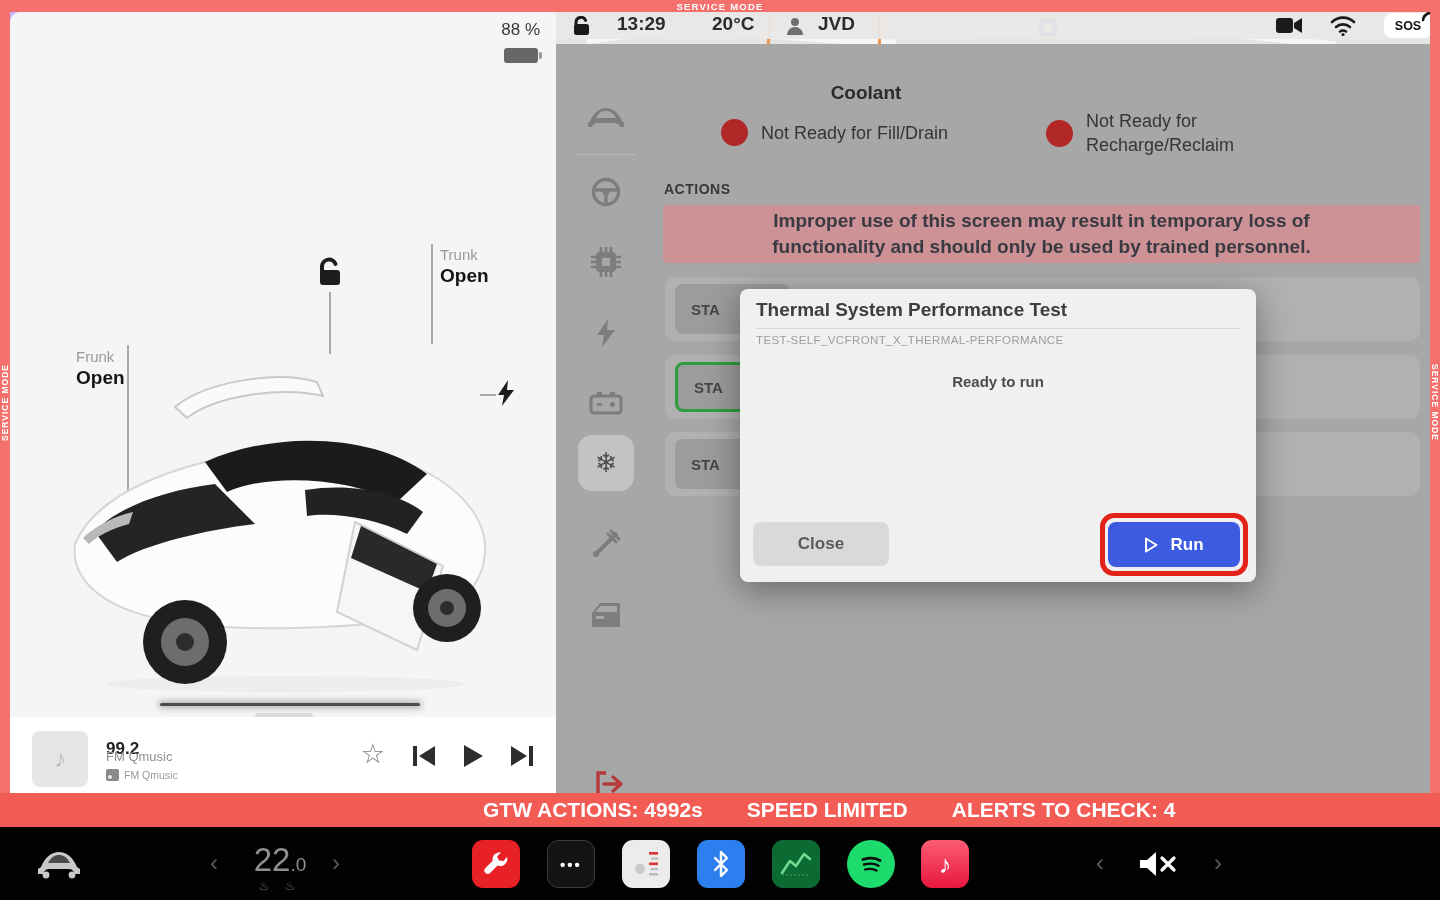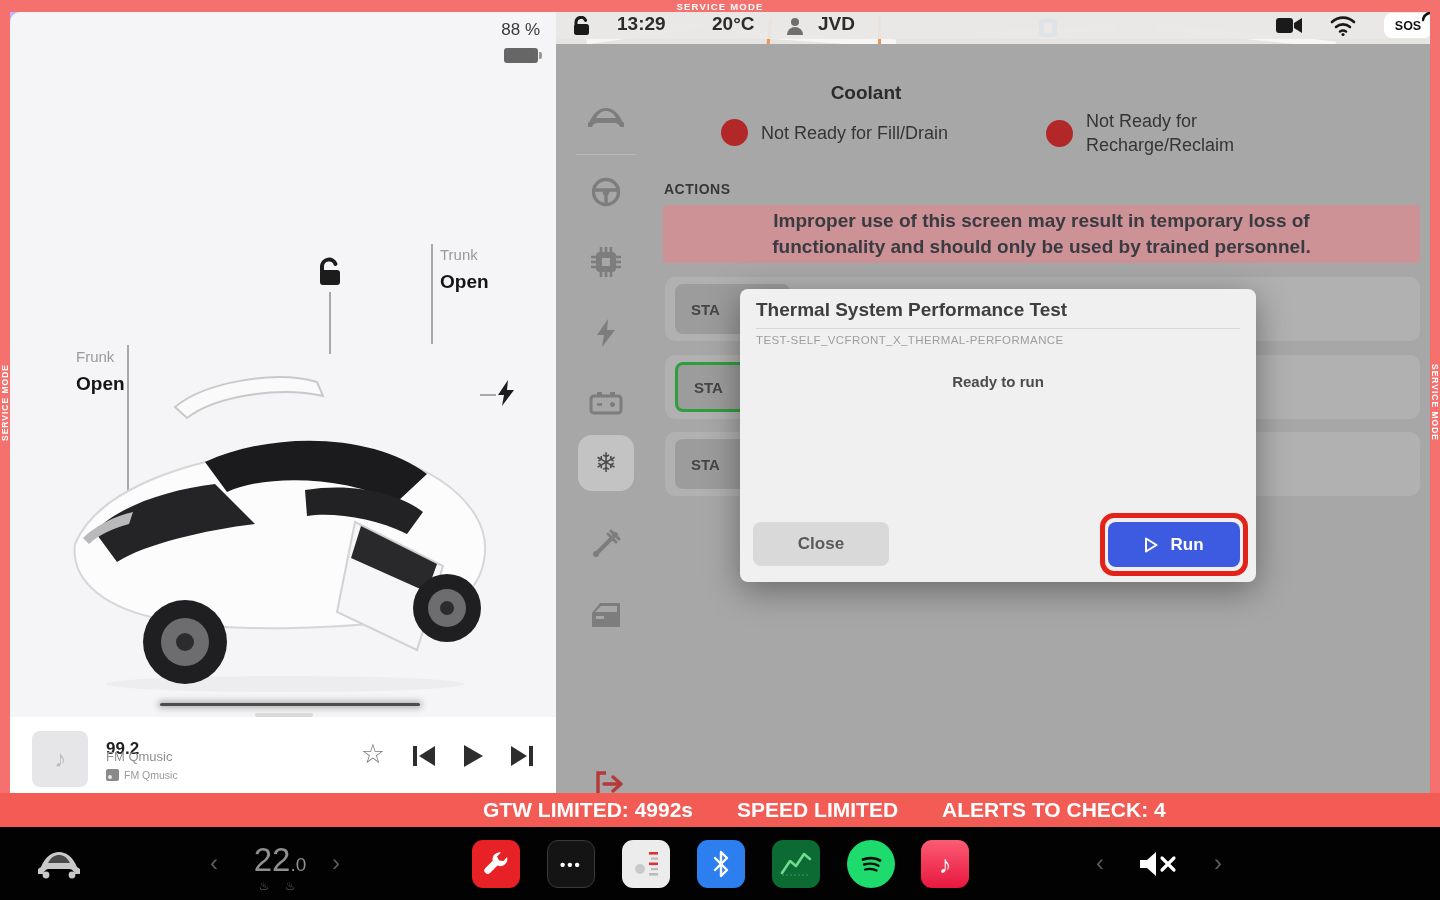--- a/index.html
+++ b/index.html
@@ -26,21 +26,21 @@
   .left-panel { position:absolute; left:10px; top:12px; width:546px; height:781px;
     background:#f5f5f7; border-top-left-radius:10px; overflow:hidden; }
   .battery-row { position:absolute; right:16px; top:8px; display:flex; align-items:center; gap:8px;flex-direction:column; }
   .battery-row .pct { font-size:17px; color:#3a3a3a; }
   .batt-icon { width:34px; height:15px; background:#666; border-radius:3px; position:relative; }
   .batt-icon:after { content:""; position:absolute; right:-4px; top:4px; width:3px; height:7px; background:#999; border-radius:0 2px 2px 0; }
 
   .callout-line { position:absolute; background:#a9a9a9; }
   .co-label { position:absolute; }
   .co-label .k { font-size:15px; color:#9a9a9a; }
-  .co-label .v { font-size:19px; color:#141414; font-weight:bold; margin-top:8px; }
+  .co-label .v { font-size:19px; color:#141414; font-weight:bold; margin-top:2px; }
 
   .car-shadow { position:absolute; left:150px; top:691px; width:260px; height:2.5px; background:#4b4b4b; border-radius:2px; box-shadow:0 0 6px 2px rgba(90,90,90,.45); }
   .panel-handle { position:absolute; left:245px; top:701px; width:58px; height:4px; background:#dadada; border-radius:2px; }
 
   .media-bar { position:absolute; left:0; top:705px; width:546px; height:78px; background:#fff; }
   .album { position:absolute; left:22px; top:14px; width:56px; height:56px; background:#e6e6e8; border-radius:8px;
     display:flex; align-items:center; justify-content:center; color:#bcbcbe; font-size:24px; }
   .m-station { position:absolute; left:96px; top:22px; font-size:17px; font-weight:bold; color:#222; }
   .m-name { position:absolute; left:96px; top:32px; font-size:13px; color:#8f8f8f; }
   .m-srcrow { position:absolute; left:96px; top:52px; display:flex; align-items:center; gap:5px; }
@@ -123,21 +123,21 @@
     <span>SERVICE MODE</span>
   </div>
   <div class="side-strip left">
     <span class="vtext">SERVICE MODE</span>
   </div>
   <div class="side-strip right">
     <span class="vtext">SERVICE MODE</span>
   </div>
   <div class="alert-bar">
     <div class="items">
-      <span>GTW LIMITED: 4992s</span>
+      <span>GTW ACTIONS: 4992s</span>
       <span>SPEED LIMITED</span>
       <span>ALERTS TO CHECK: 4</span>
     </div>
   </div>
 
   <div class="left-panel">
     <div class="battery-row">
       <span class="pct">88 %</span>
       <span class="batt-icon"></span>
     </div>

